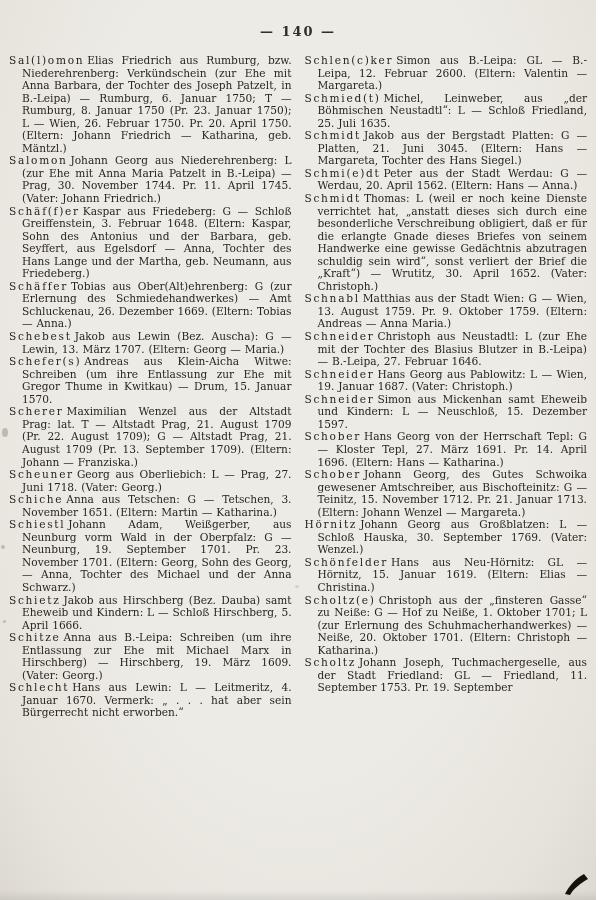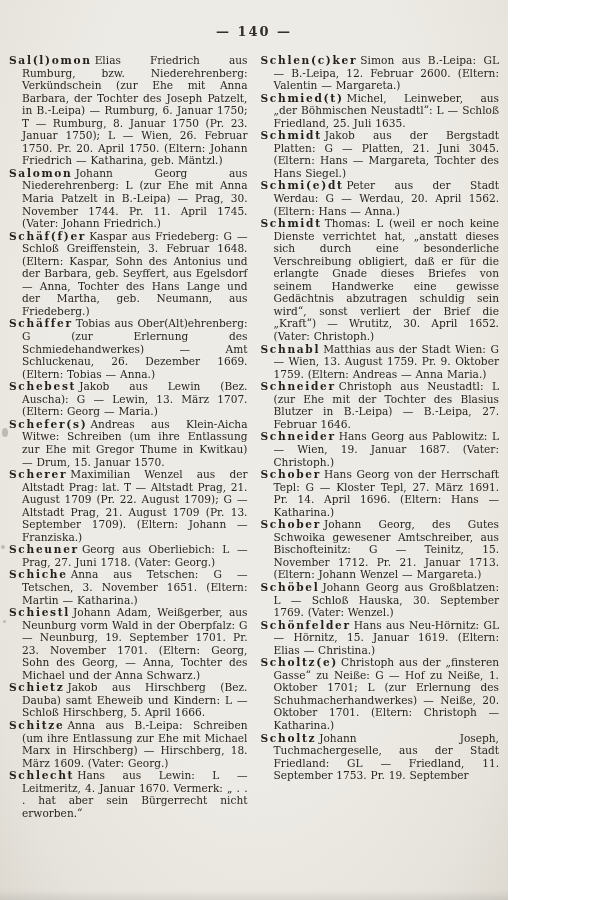--- a/index.html
+++ b/index.html
@@ -1,18 +1,18 @@
 <!DOCTYPE html>
 <html><head>
 <meta charset="utf-8">
 <style>
   html, body { margin: 0; padding: 0; }
   .page {
     position: relative;
-    width: 508px;
+    width: 596px;
     height: 900px;
     overflow: hidden;
     background: radial-gradient(ellipse at 50% 38%, #edebe5 55%, #e6e3dc 85%, #ddd9d1 100%);
     color: #2a251f;
     font-family: "DejaVu Serif", "Liberation Serif", serif;
   }
   .page-number {
     text-align: center;
     padding-top: 24px;
     font-size: 13px;
@@ -34,21 +34,21 @@
     word-spacing: 0.5px;
   }
   .entry {
     margin: 0;
     text-indent: -13px;
     padding-left: 13px;
   }
   .entry-name {
     letter-spacing: 1.7px;
     margin-right: 3px;
-    font-weight: bold;
+    font-weight: normal;
     color: #241f1a;
   }
   .speckle {
     position: absolute;
     background: #9a958c;
     border-radius: 50%;
     opacity: 0.55;
   }
   .ink-mark {
     position: absolute;
@@ -77,35 +77,36 @@
         <p class="entry"><span class="entry-name">Salomon</span><span class="entry-text">Johann Georg aus Niederehrenberg: L (zur Ehe mit Anna Maria Patzelt in B.-Leipa) — Prag, 30. November 1744. Pr. 11. April 1745. (Vater: Johann Friedrich.)</span></p>
         <p class="entry"><span class="entry-name">Schäf(f)er</span><span class="entry-text">Kaspar aus Friedeberg: G — Schloß Greiffenstein, 3. Februar 1648. (Eltern: Kaspar, Sohn des Antonius und der Barbara, geb. Seyffert, aus Egelsdorf — Anna, Tochter des Hans Lange und der Martha, geb. Neumann, aus Friedeberg.)</span></p>
         <p class="entry"><span class="entry-name">Schäffer</span><span class="entry-text">Tobias aus Ober(Alt)ehrenberg: G (zur Erlernung des Schmiedehandwerkes) — Amt Schluckenau, 26. Dezember 1669. (Eltern: Tobias — Anna.)</span></p>
         <p class="entry"><span class="entry-name">Schebest</span><span class="entry-text">Jakob aus Lewin (Bez. Auscha): G — Lewin, 13. März 1707. (Eltern: Georg — Maria.)</span></p>
         <p class="entry"><span class="entry-name">Schefer(s)</span><span class="entry-text">Andreas aus Klein-Aicha Witwe: Schreiben (um ihre Entlassung zur Ehe mit Gregor Thume in Kwitkau) — Drum, 15. Januar 1570.</span></p>
         <p class="entry"><span class="entry-name">Scherer</span><span class="entry-text">Maximilian Wenzel aus der Altstadt Prag: lat. T — Altstadt Prag, 21. August 1709 (Pr. 22. August 1709); G — Altstadt Prag, 21. August 1709 (Pr. 13. September 1709). (Eltern: Johann — Franziska.)</span></p>
         <p class="entry"><span class="entry-name">Scheuner</span><span class="entry-text">Georg aus Oberliebich: L — Prag, 27. Juni 1718. (Vater: Georg.)</span></p>
         <p class="entry"><span class="entry-name">Schiche</span><span class="entry-text">Anna aus Tetschen: G — Tetschen, 3. November 1651. (Eltern: Martin — Katharina.)</span></p>
         <p class="entry"><span class="entry-name">Schiestl</span><span class="entry-text">Johann Adam, Weißgerber, aus Neunburg vorm Wald in der Oberpfalz: G — Neunburg, 19. September 1701. Pr. 23. November 1701. (Eltern: Georg, Sohn des Georg, — Anna, Tochter des Michael und der Anna Schwarz.)</span></p>
         <p class="entry"><span class="entry-name">Schietz</span><span class="entry-text">Jakob aus Hirschberg (Bez. Dauba) samt Eheweib und Kindern: L — Schloß Hirschberg, 5. April 1666.</span></p>
-        <p class="entry"><span class="entry-name">Schitze</span><span class="entry-text">Anna aus B.-Leipa: Schreiben (um ihre Entlassung zur Ehe mit Michael Marx in Hirschberg) — Hirschberg, 18. März 1609. (Vater: Georg.)</span></p>
+        <p class="entry"><span class="entry-name">Schitze</span><span class="entry-text">Anna aus B.-Leipa: Schreiben (um ihre Entlassung zur Ehe mit Michael Marx in Hirschberg) — Hirschberg, 19. März 1609. (Vater: Georg.)</span></p>
         <p class="entry"><span class="entry-name">Schlecht</span><span class="entry-text">Hans aus Lewin: L — Leitmeritz, 4. Januar 1670. Vermerk: „ . . . hat aber sein Bürgerrecht nicht erworben.“</span></p>
       </div>
     <div class="column" id="col-right">
         <p class="entry"><span class="entry-name">Schlen(c)ker</span><span class="entry-text">Simon aus B.-Leipa: GL — B.-Leipa, 12. Februar 2600. (Eltern: Valentin — Margareta.)</span></p>
         <p class="entry"><span class="entry-name">Schmied(t)</span><span class="entry-text">Michel, Leinweber, aus „der Böhmischen Neustadtl“: L — Schloß Friedland, 25. Juli 1635.</span></p>
         <p class="entry"><span class="entry-name">Schmidt</span><span class="entry-text">Jakob aus der Bergstadt Platten: G — Platten, 21. Juni 3045. (Eltern: Hans — Margareta, Tochter des Hans Siegel.)</span></p>
         <p class="entry"><span class="entry-name">Schmi(e)dt</span><span class="entry-text">Peter aus der Stadt Werdau: G — Werdau, 20. April 1562. (Eltern: Hans — Anna.)</span></p>
         <p class="entry"><span class="entry-name">Schmidt</span><span class="entry-text">Thomas: L (weil er noch keine Dienste verrichtet hat, „anstatt dieses sich durch eine besonderliche Verschreibung obligiert, daß er für die erlangte Gnade dieses Briefes von seinem Handwerke eine gewisse Gedächtnis abzutragen schuldig sein wird“, sonst verliert der Brief die „Kraft“) — Wrutitz, 30. April 1652. (Vater: Christoph.)</span></p>
         <p class="entry"><span class="entry-name">Schnabl</span><span class="entry-text">Matthias aus der Stadt Wien: G — Wien, 13. August 1759. Pr. 9. Oktober 1759. (Eltern: Andreas — Anna Maria.)</span></p>
         <p class="entry"><span class="entry-name">Schneider</span><span class="entry-text">Christoph aus Neustadtl: L (zur Ehe mit der Tochter des Blasius Blutzer in B.-Leipa) — B.-Leipa, 27. Februar 1646.</span></p>
         <p class="entry"><span class="entry-name">Schneider</span><span class="entry-text">Hans Georg aus Pablowitz: L — Wien, 19. Januar 1687. (Vater: Christoph.)</span></p>
+        <p class="entry"><span class="entry-name">Schneider</span><span class="entry-text">Simon aus Mickenhan samt Eheweib und Kindern: L — Neuschloß, 15. Dezember 1597.</span></p>
         <p class="entry"><span class="entry-name">Schober</span><span class="entry-text">Hans Georg von der Herrschaft Tepl: G — Kloster Tepl, 27. März 1691. Pr. 14. April 1696. (Eltern: Hans — Katharina.)</span></p>
         <p class="entry"><span class="entry-name">Schober</span><span class="entry-text">Johann Georg, des Gutes Schwoika gewesener Amtschreiber, aus Bischofteinitz: G — Teinitz, 15. November 1712. Pr. 21. Januar 1713. (Eltern: Johann Wenzel — Margareta.)</span></p>
-        <p class="entry"><span class="entry-name">Schöbel</span><span class="entry-text">Johann Georg aus Großblatzen: L — Schloß Hauska, 30. September 1769. (Vater: Wenzel.)</span></p>
+        <p class="entry"><span class="entry-name">Hörnitz</span><span class="entry-text">Johann Georg aus Großblatzen: L — Schloß Hauska, 30. September 1769. (Vater: Wenzel.)</span></p>
         <p class="entry"><span class="entry-name">Schönfelder</span><span class="entry-text">Hans aus Neu-Hörnitz: GL — Hörnitz, 15. Januar 1619. (Eltern: Elias — Christina.)</span></p>
         <p class="entry"><span class="entry-name">Scholtz(e)</span><span class="entry-text">Christoph aus der „finsteren Gasse“ zu Neiße: G — Hof zu Neiße, 1. Oktober 1701; L (zur Erlernung des Schuhmacherhandwerkes) — Neiße, 20. Oktober 1701. (Eltern: Christoph — Katharina.)</span></p>
         <p class="entry"><span class="entry-name">Scholtz</span><span class="entry-text">Johann Joseph, Tuchmachergeselle, aus der Stadt Friedland: GL — Friedland, 11. September 1753. Pr. 19. September</span></p>
       </div>
   </div>
 
   <div class="speckle" style="left:2px; top:428px; width:6px; height:9px;"></div>
   <div class="speckle" style="left:1px; top:545px; width:4px; height:4px;"></div>
   <div class="speckle" style="left:3px; top:620px; width:3px; height:3px;"></div>
   <div class="speckle" style="left:295px; top:585px; width:4px; height:3px; opacity:0.3;"></div>

